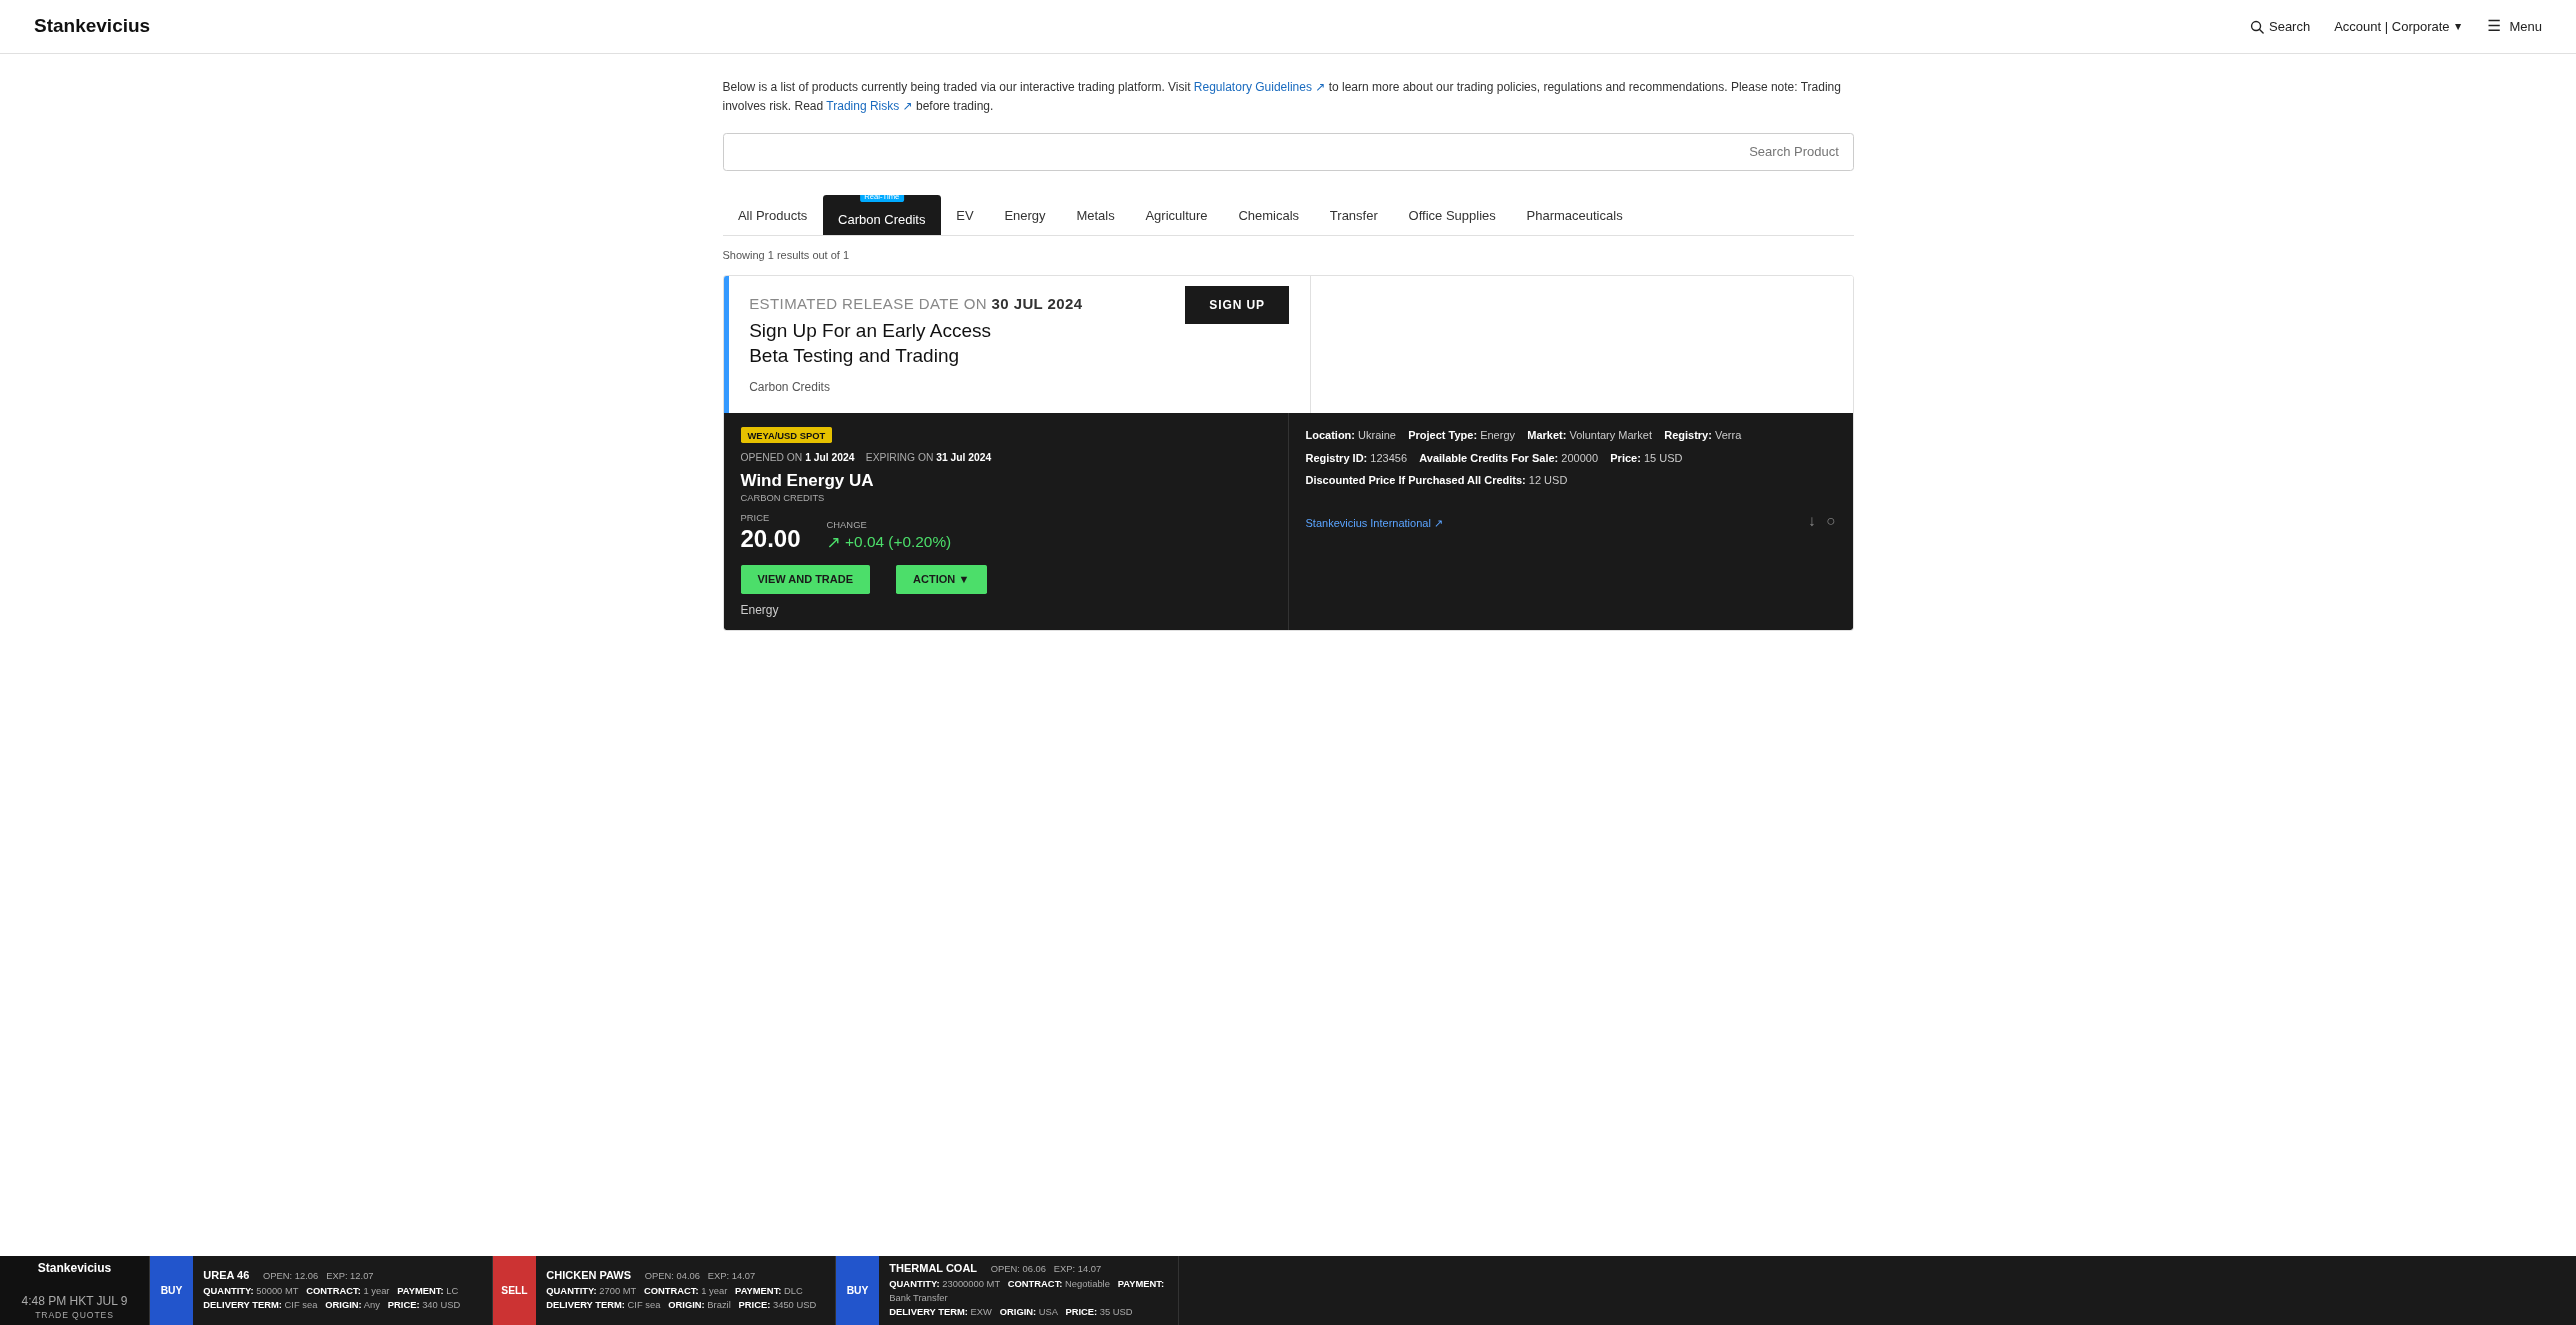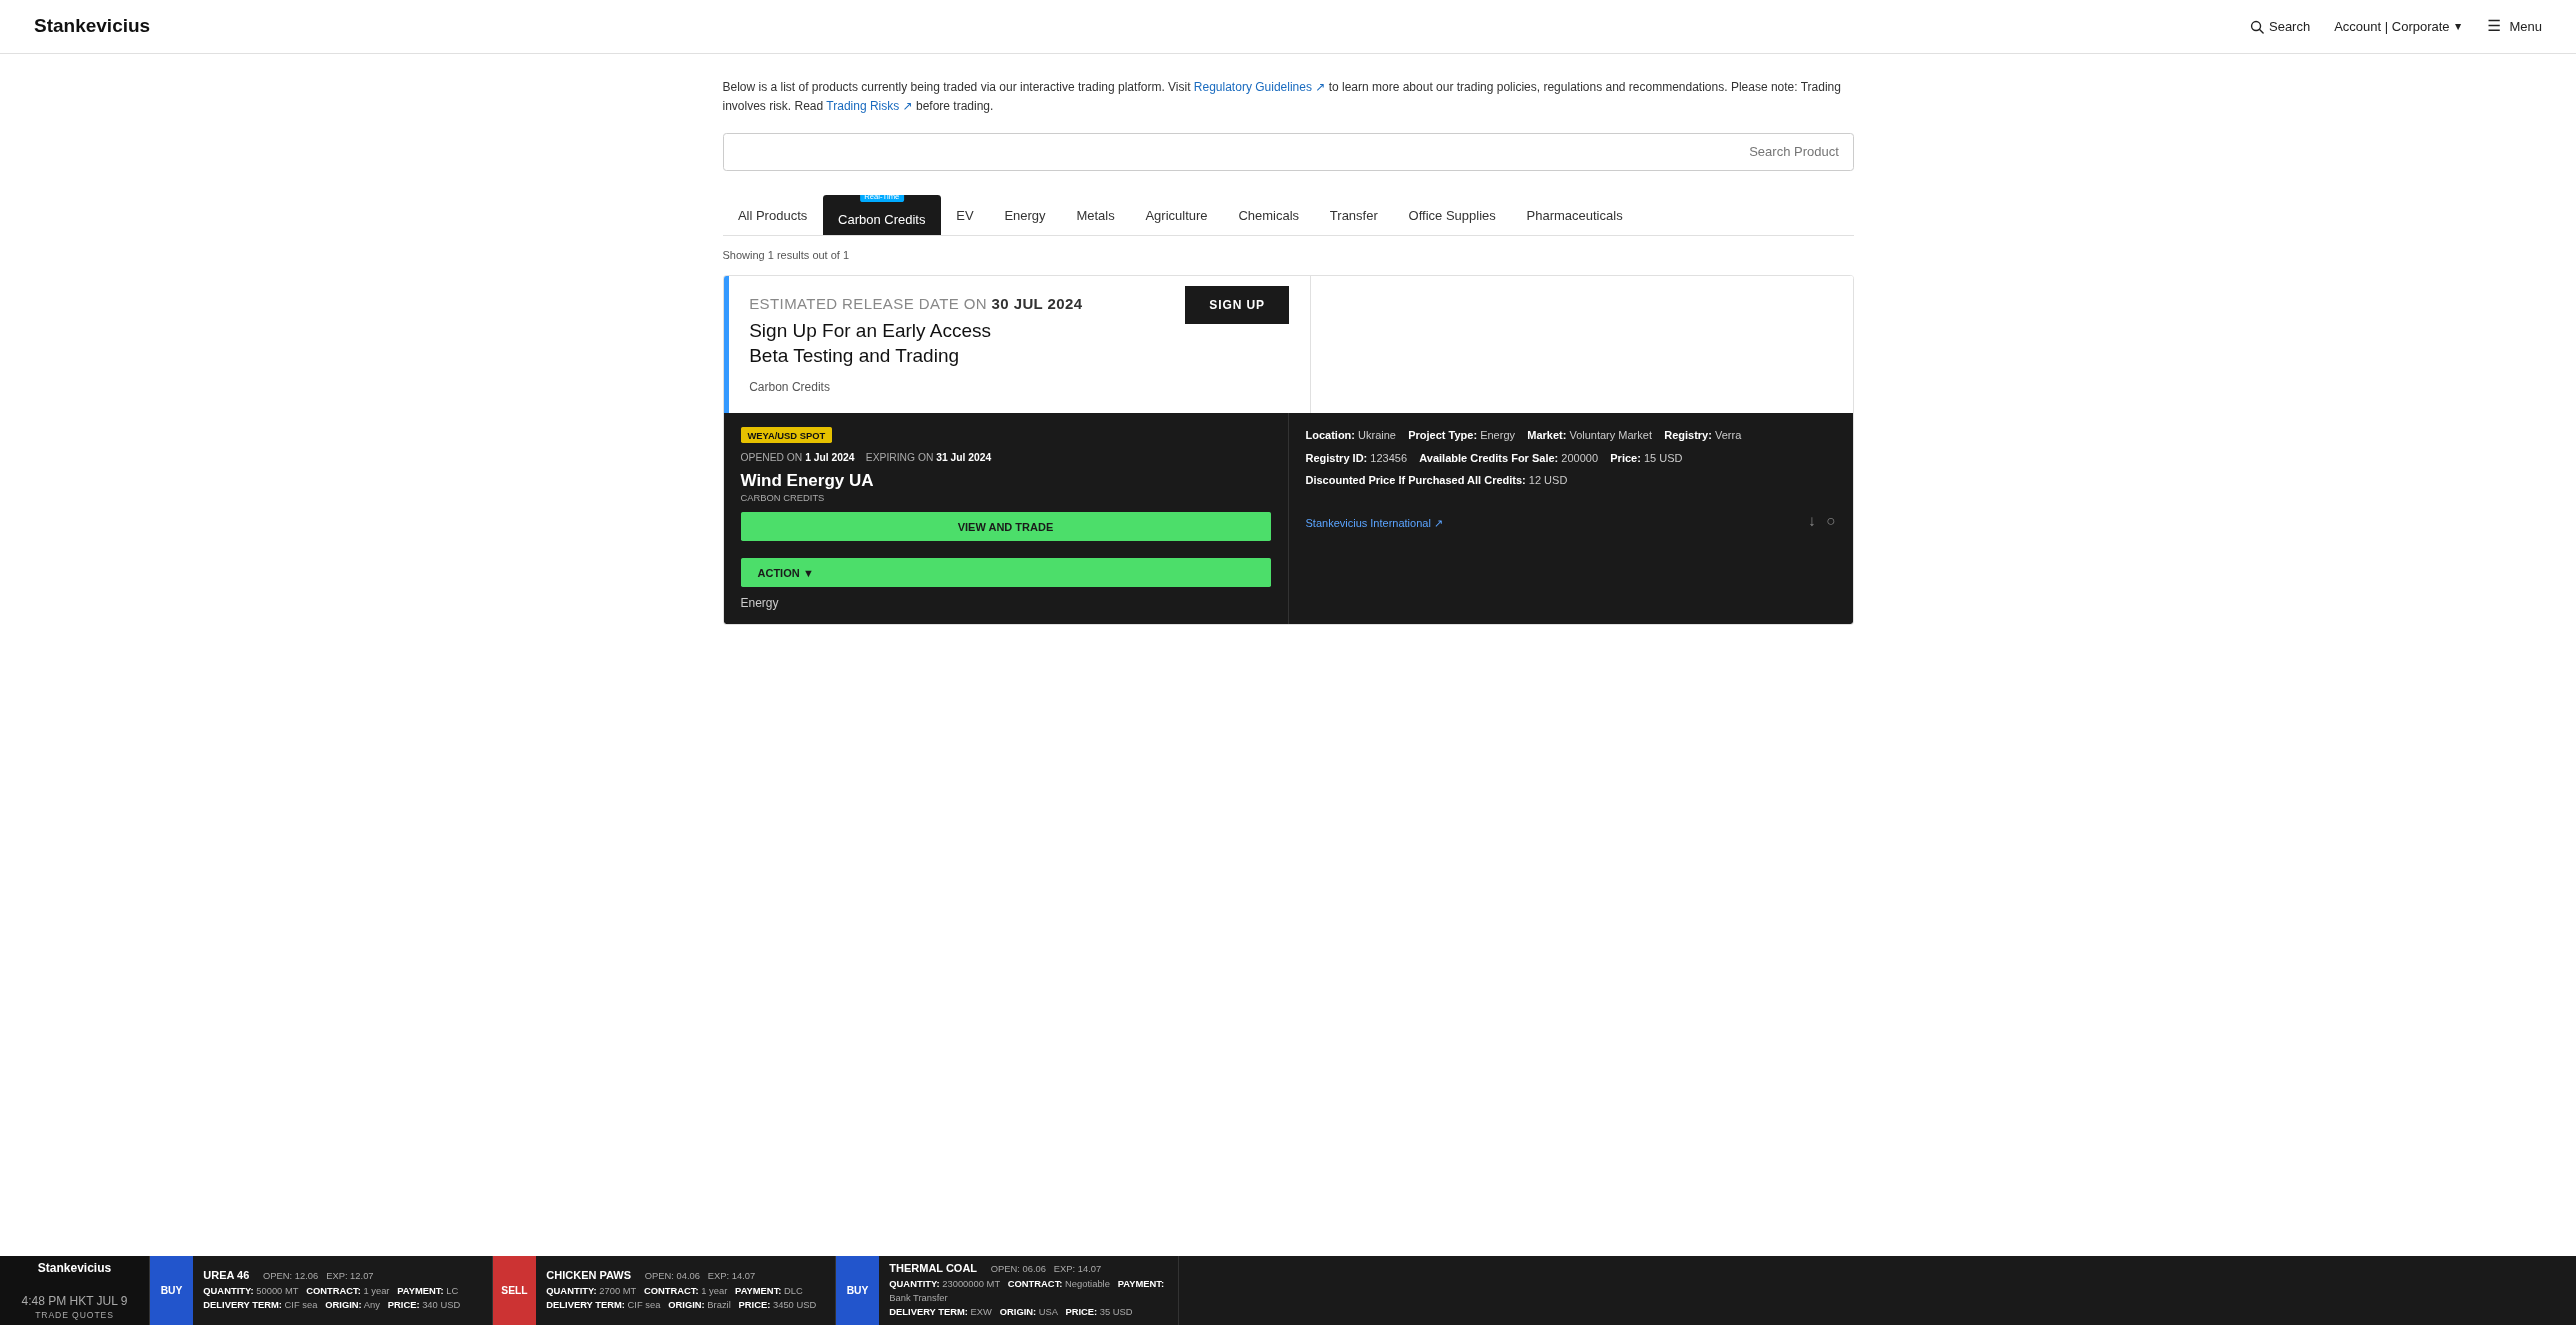--- a/index.html
+++ b/index.html
@@ -247,22 +247,21 @@
     }
     .change-value {
       font-size: 15.4px;
       color: #4cde6a;
       display: flex;
       align-items: center;
       gap: 4.3px;
     }
     .trading-buttons {
       display: flex;
-      gap: 17px;
-      flex-direction: column;
+      gap: 26px;
     }
     .btn-view-trade {
       background: #4cde6a;
       color: #1a1a1a;
       border: none;
       padding: 8.6px 17px;
       font-size: 11px;
       font-weight: bold;
       cursor: pointer;
       border-radius: 1.7px;
@@ -496,20 +495,33 @@
         <div class="trading-badge">WEYA/USD SPOT</div>
         <div class="trading-opened-expiring">
           <span>OPENED ON</span>
           <strong> <span>1 Jul 2024</span></strong>
           &nbsp;&nbsp;
           <span>EXPIRING ON</span>
           <strong> <span>31 Jul 2024</span></strong>
         </div>
         <div class="trading-product-name">Wind Energy UA</div>
         <div class="trading-product-sub">CARBON CREDITS</div>
+        <div class="trading-price-section">
+          <div>
+            <div class="price-label">PRICE</div>
+            <div class="price-value">20.00</div>
+          </div>
+          <div>
+            <div class="change-label">CHANGE</div>
+            <div class="change-value">
+              <span style="font-size:17px;">↗</span>
+              <span>+0.04 (+0.20%)</span>
+            </div>
+          </div>
+        </div>
         <div class="trading-buttons">
           <button class="btn-view-trade">VIEW AND TRADE</button>
           <button class="btn-action">
             <span>ACTION</span>
             <span>▼</span>
           </button>
         </div>
         <div class="trading-category" style="margin-top:8.6px;">Energy</div>
       </div>
 

